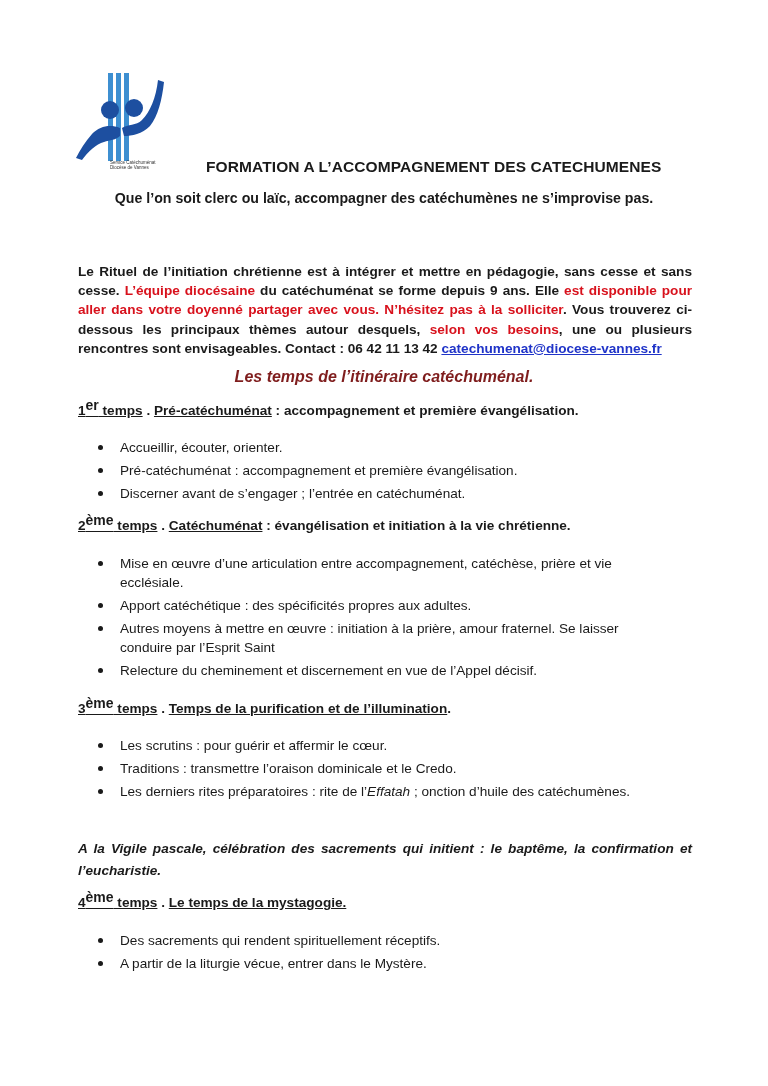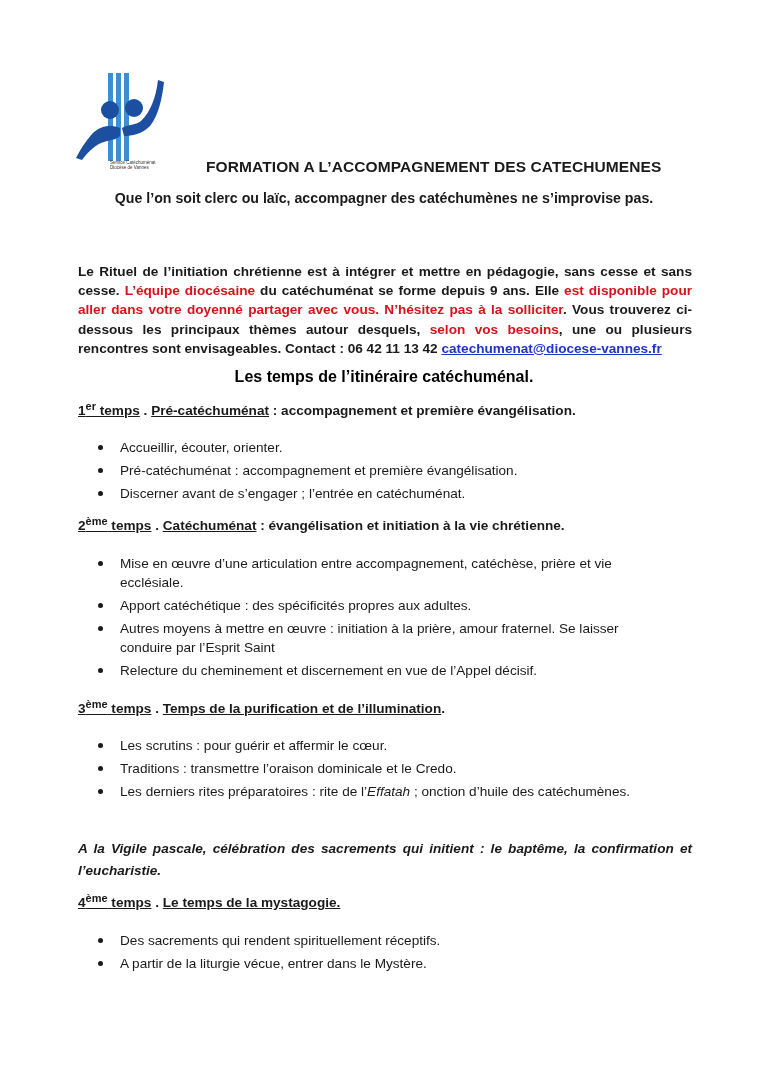--- a/index.html
+++ b/index.html
@@ -20,27 +20,27 @@
     }
     .intro {
       position: absolute; left: 78px; width: 614px; top: 225px;
       font-size: 13.6px; font-weight: bold; line-height: 19.2px;
       text-align: justify; text-align-last: left; margin-top: 37px;
     }
     .red { color: #d8111c; }
     .link { color: #1f33c8; text-decoration: underline; }
     .section-title {
       position: absolute; left: 0; width: 768px; top: 368px; text-align: center;
-      font-size: 16px; font-weight: bold; color: #000000;
+      font-size: 16px; font-weight: bold; color: #7f1d1d; font-style: italic;
     }
     .temps {
       position: absolute; left: 78px; font-size: 13.6px; font-weight: bold; white-space: nowrap;
     }
     .u { text-decoration: underline; }
-    sup { font-size: 11px; vertical-align: 5px; line-height: 0; }
+    sup { font-size: 14px; vertical-align: 5px; line-height: 0; }
     ul.bullets {
       position: absolute; left: 96px; width: 560px; margin: 0; padding: 0; list-style: none;
       font-size: 13.6px; line-height: 19px;
     }
     ul.bullets li { position: relative; padding-left: 24px; margin-bottom: 4px; }
     ul.bullets li .dot {
       position: absolute; left: 2px; top: 7px; width: 5px; height: 5px; border-radius: 50%; background: #1a1a1a;
     }
     .vigile {
       position: absolute; left: 78px; width: 614px; top: 838px;

